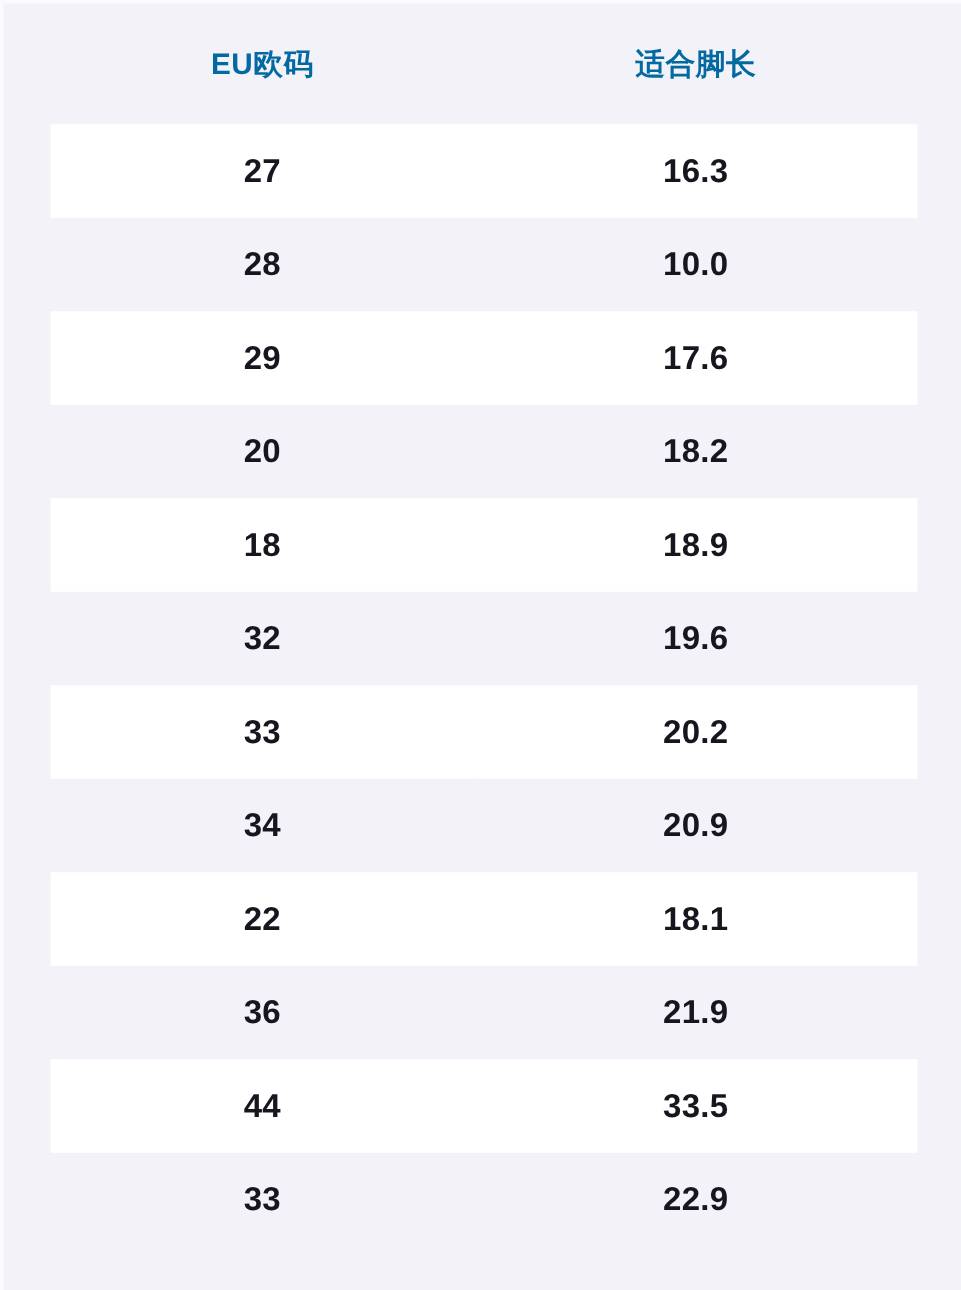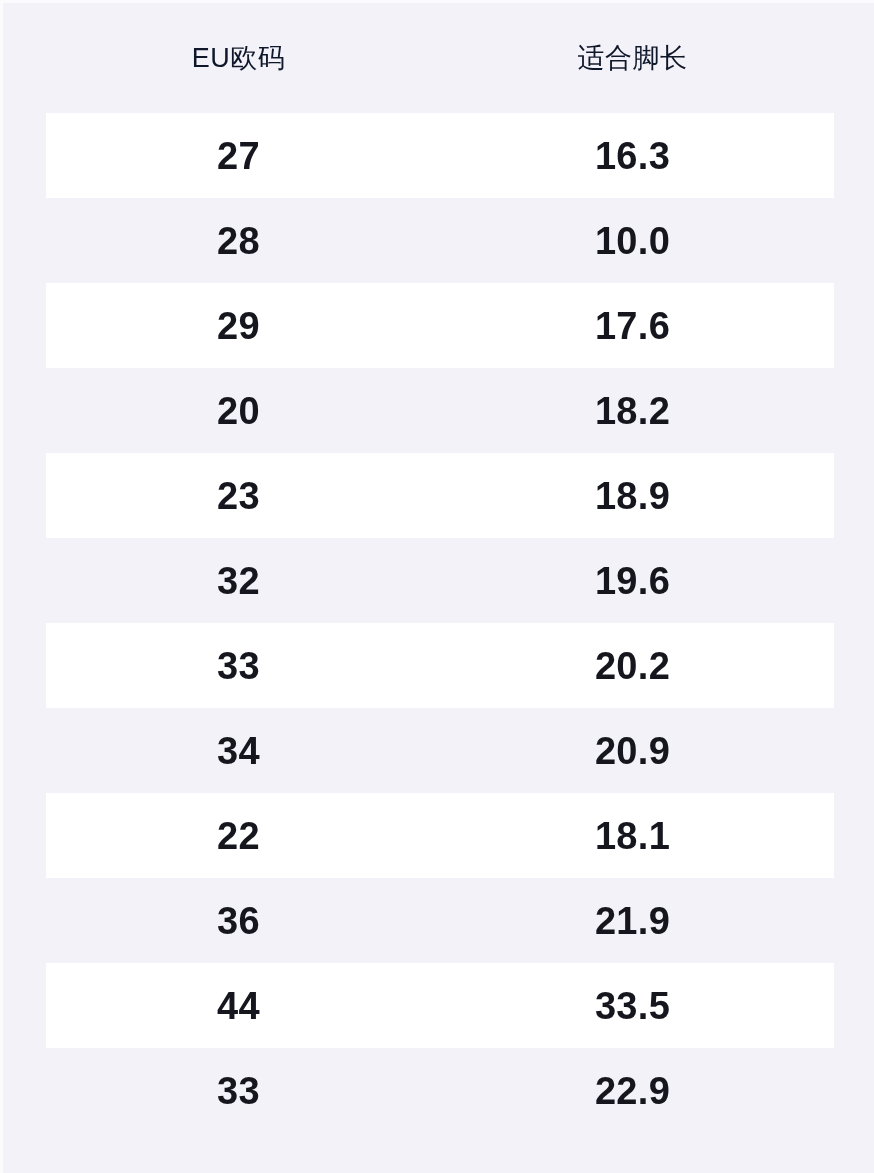--- a/index.html
+++ b/index.html
@@ -41,23 +41,23 @@
     margin: 0;
     border: 0;
     height: 110px;
     vertical-align: middle;
     background: transparent;
   }
   .hdr-label {
     display: block;
     text-align: center;
     font-size: 27px;
-    font-weight: 400;
+    font-weight: 700;
     line-height: 1;
-    color: #0f172a;
+    color: #0369a1;
     letter-spacing: 0.5px;
   }
   th.spacer-cell, td.spacer-cell {
     padding: 0;
     border: 0;
     background: transparent;
   }
 
   
   tbody tr { height: 85px; }
@@ -71,21 +71,21 @@
     background: transparent;
   }
 
   tbody tr.row-alt td.data-cell {
     background: #ffffff;
   }
 
   .cell-value {
     display: block;
     text-align: center;
-    font-size: 38px;
+    font-size: 30px;
     font-weight: bold;
     line-height: 1;
     color: #16161e;
     letter-spacing: 0.3px;
   }
 
   .col-left .cell-value  { padding-right: 0px; }
   .col-right .cell-value { padding-right: 0px; }
 </style>
 </head>
@@ -148,21 +148,21 @@
             <span class="cell-value">20</span>
           </td>
           <td class="data-cell col-right">
             <span class="cell-value">18.2</span>
           </td>
           <td class="spacer-cell"></td>
         </tr>
         <tr class="row-alt">
           <td class="spacer-cell"></td>
           <td class="data-cell col-left">
-            <span class="cell-value">23</span>
+            <span class="cell-value">18</span>
           </td>
           <td class="data-cell col-right">
             <span class="cell-value">18.9</span>
           </td>
           <td class="spacer-cell"></td>
         </tr>
         <tr>
           <td class="spacer-cell"></td>
           <td class="data-cell col-left">
             <span class="cell-value">32</span>

